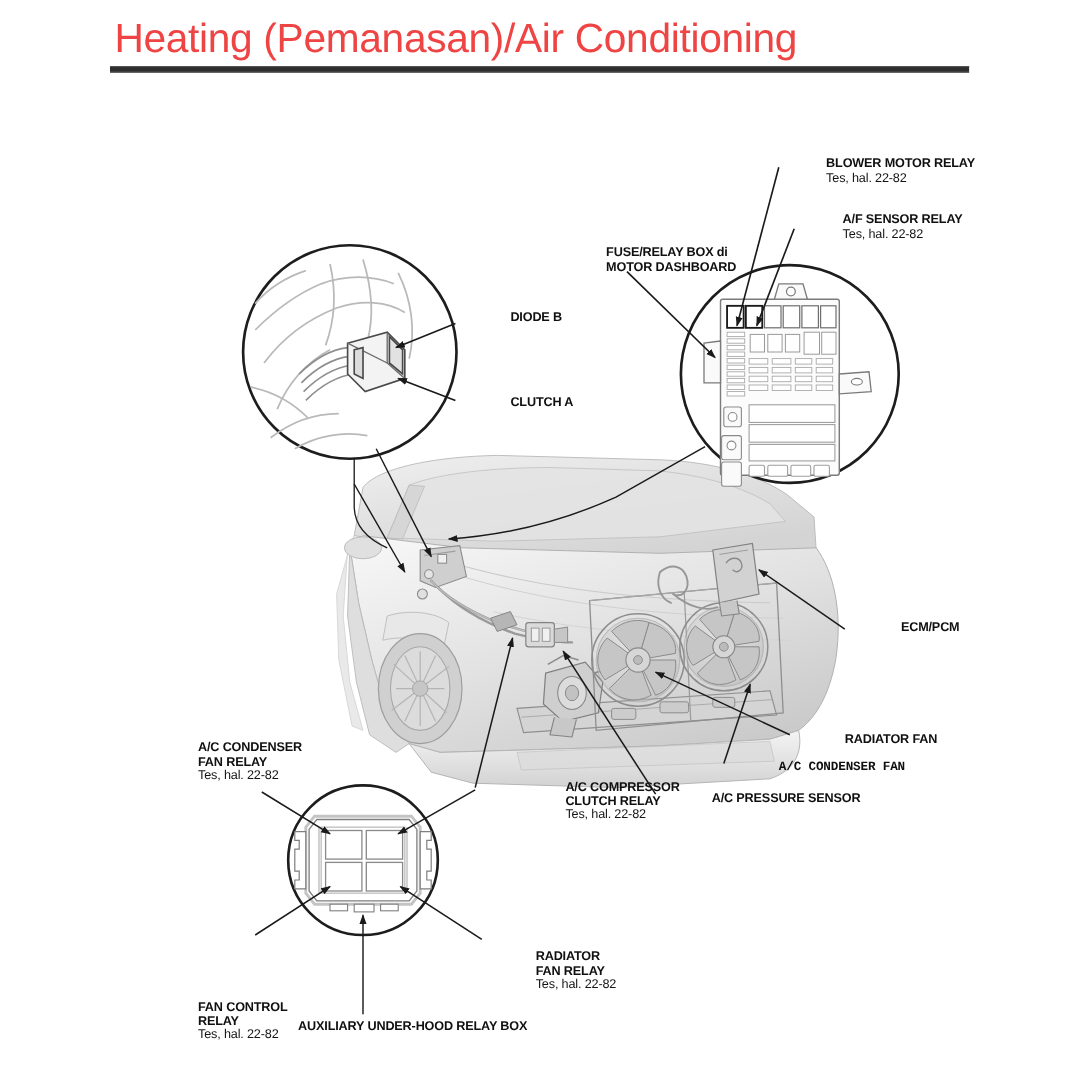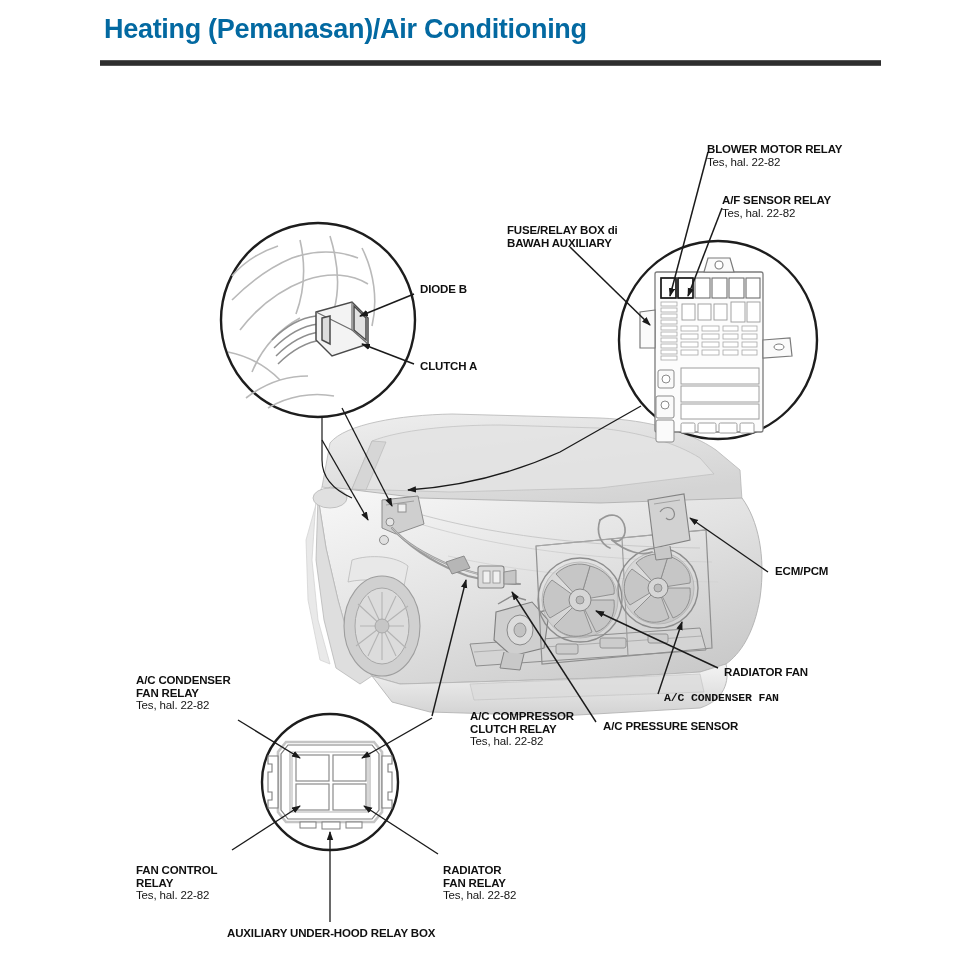--- a/index.html
+++ b/index.html
@@ -4,35 +4,35 @@
 <title>Heating (Pemanasan)/Air Conditioning</title>
 <style>
   html,body{margin:0;padding:0;background:#ffffff;}
   body{width:969px;height:969px;overflow:hidden;
        font-family:"Liberation Sans","DejaVu Sans",sans-serif;color:#111;}
   .page{position:relative;width:969px;height:969px;background:#fff;}
 
   
   .page-title{
     position:absolute;left:104px;top:14px;
-    font-size:27px;font-weight:bold;letter-spacing:-0.3px;color:#0369a1;
+    font-size:37px;font-weight:normal;letter-spacing:-0.3px;color:#ef4444;
     white-space:nowrap;
   }
   .header-rule{
     position:absolute;left:100px;top:60px;width:781px;height:4px;
     background:#2e2e2e;border-top:1px solid #555;border-bottom:1px solid #555;
   }
   .section-title{
     position:absolute;left:124px;top:80px;
     font-size:17px;font-weight:bold;letter-spacing:-0.1px;color:#111;
     white-space:nowrap;
   }
 
   
-  .lbl{position:absolute;white-space:nowrap;}
+  .lbl{position:absolute;white-space:nowrap;padding-left:44px;}
   .lbl .t1{font-size:11.5px;font-weight:bold;line-height:12.6px;letter-spacing:-0.15px;color:#101010;}
   .lbl .t2{font-size:11.5px;font-weight:normal;line-height:13px;letter-spacing:-0.15px;color:#151515;}
 
   
   .art{position:absolute;left:0;top:0;width:969px;height:969px;}
 </style>
 </head>
 <body>
 
 <div class="page">
@@ -398,21 +398,21 @@
     <div class="t2">Tes, hal. 22-82</div>
   </div>
 
   <div class="lbl" style="left:722px;top:194px;">
     <div class="t1">A/F SENSOR RELAY</div>
     <div class="t2">Tes, hal. 22-82</div>
   </div>
 
   <div class="lbl" style="left:507px;top:224px;">
     <div class="t1">FUSE/RELAY BOX di</div>
-    <div class="t1">BAWAH AUXILIARY</div>
+    <div class="t1">MOTOR DASHBOARD</div>
   </div>
 
   <div class="lbl" style="left:420px;top:283px;">
     <div class="t1">DIODE B</div>
   </div>
 
   <div class="lbl" style="left:420px;top:360px;">
     <div class="t1">CLUTCH A</div>
   </div>
 
@@ -437,21 +437,21 @@
     <div class="t1">FAN RELAY</div>
     <div class="t2">Tes, hal. 22-82</div>
   </div>
 
   <div class="lbl" style="left:441px;top:710px;margin-left:29px;">
     <div class="t1">A/C COMPRESSOR</div>
     <div class="t1">CLUTCH RELAY</div>
     <div class="t2">Tes, hal. 22-82</div>
   </div>
 
-  <div class="lbl" style="left:136px;top:864px;">
+  <div class="lbl" style="left:136px;top:910px;">
     <div class="t1">FAN CONTROL</div>
     <div class="t1">RELAY</div>
     <div class="t2">Tes, hal. 22-82</div>
   </div>
 
   <div class="lbl" style="left:443px;top:864px;">
     <div class="t1">RADIATOR</div>
     <div class="t1">FAN RELAY</div>
     <div class="t2">Tes, hal. 22-82</div>
   </div>

